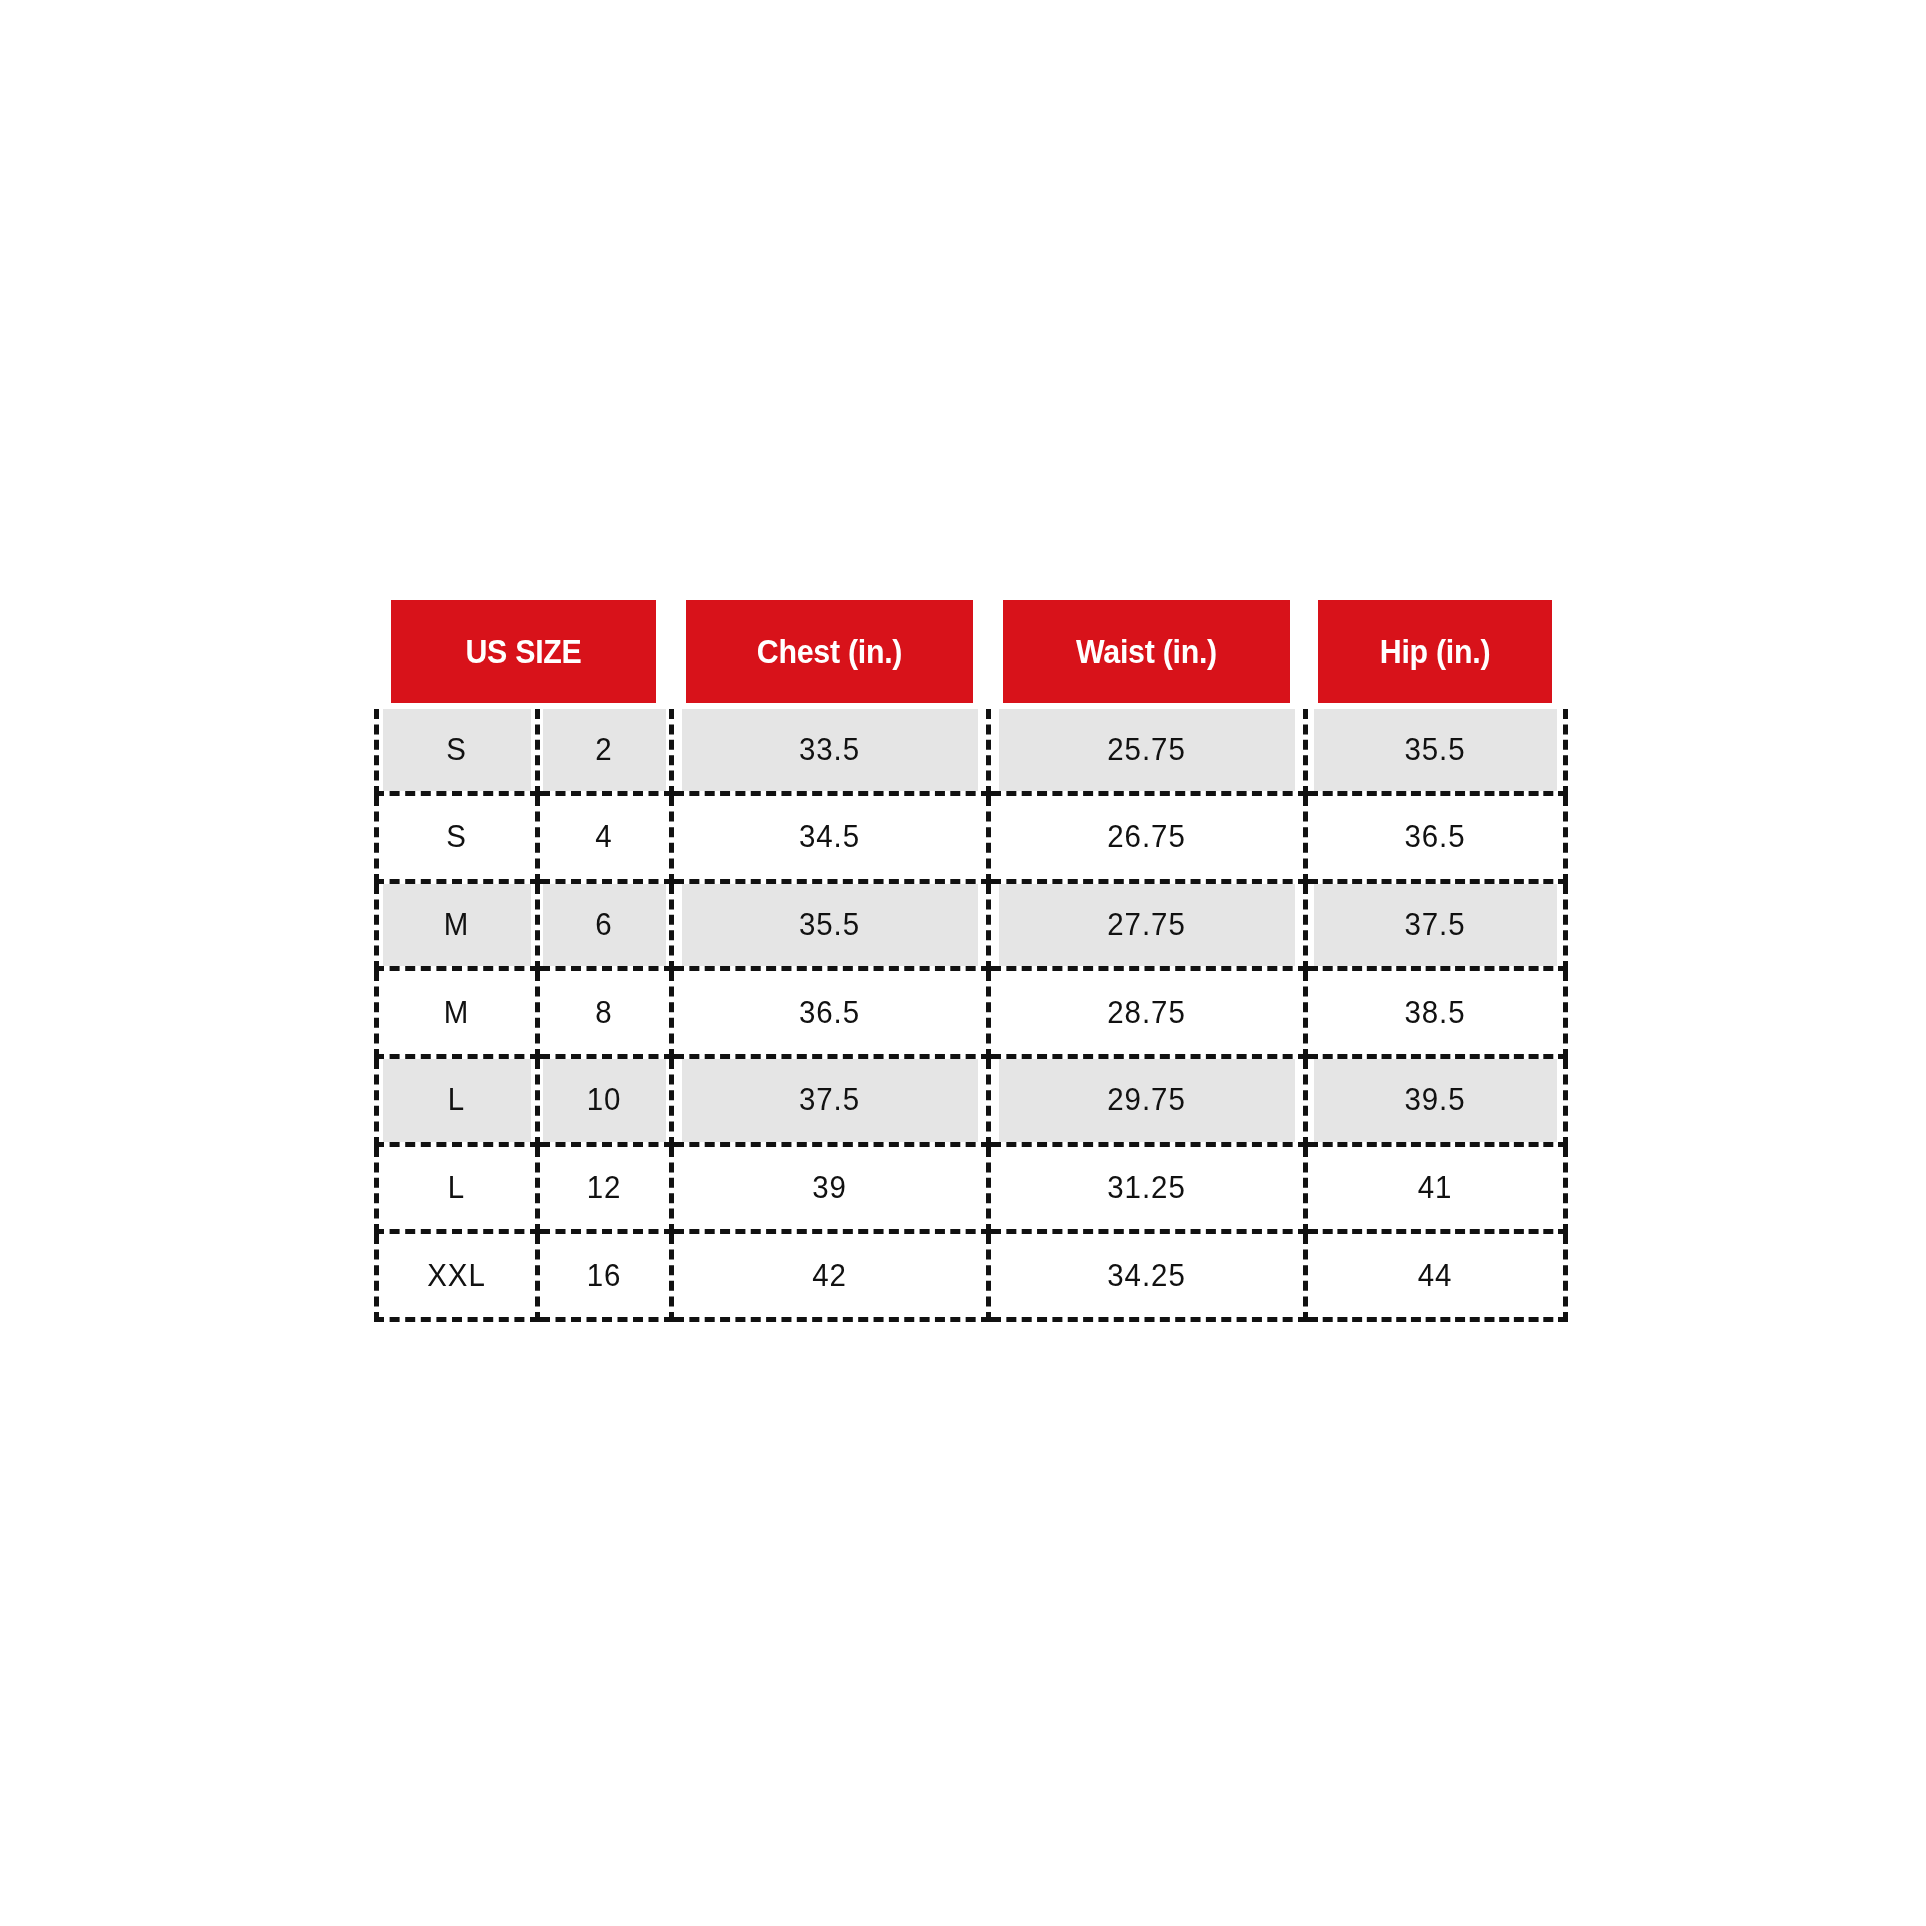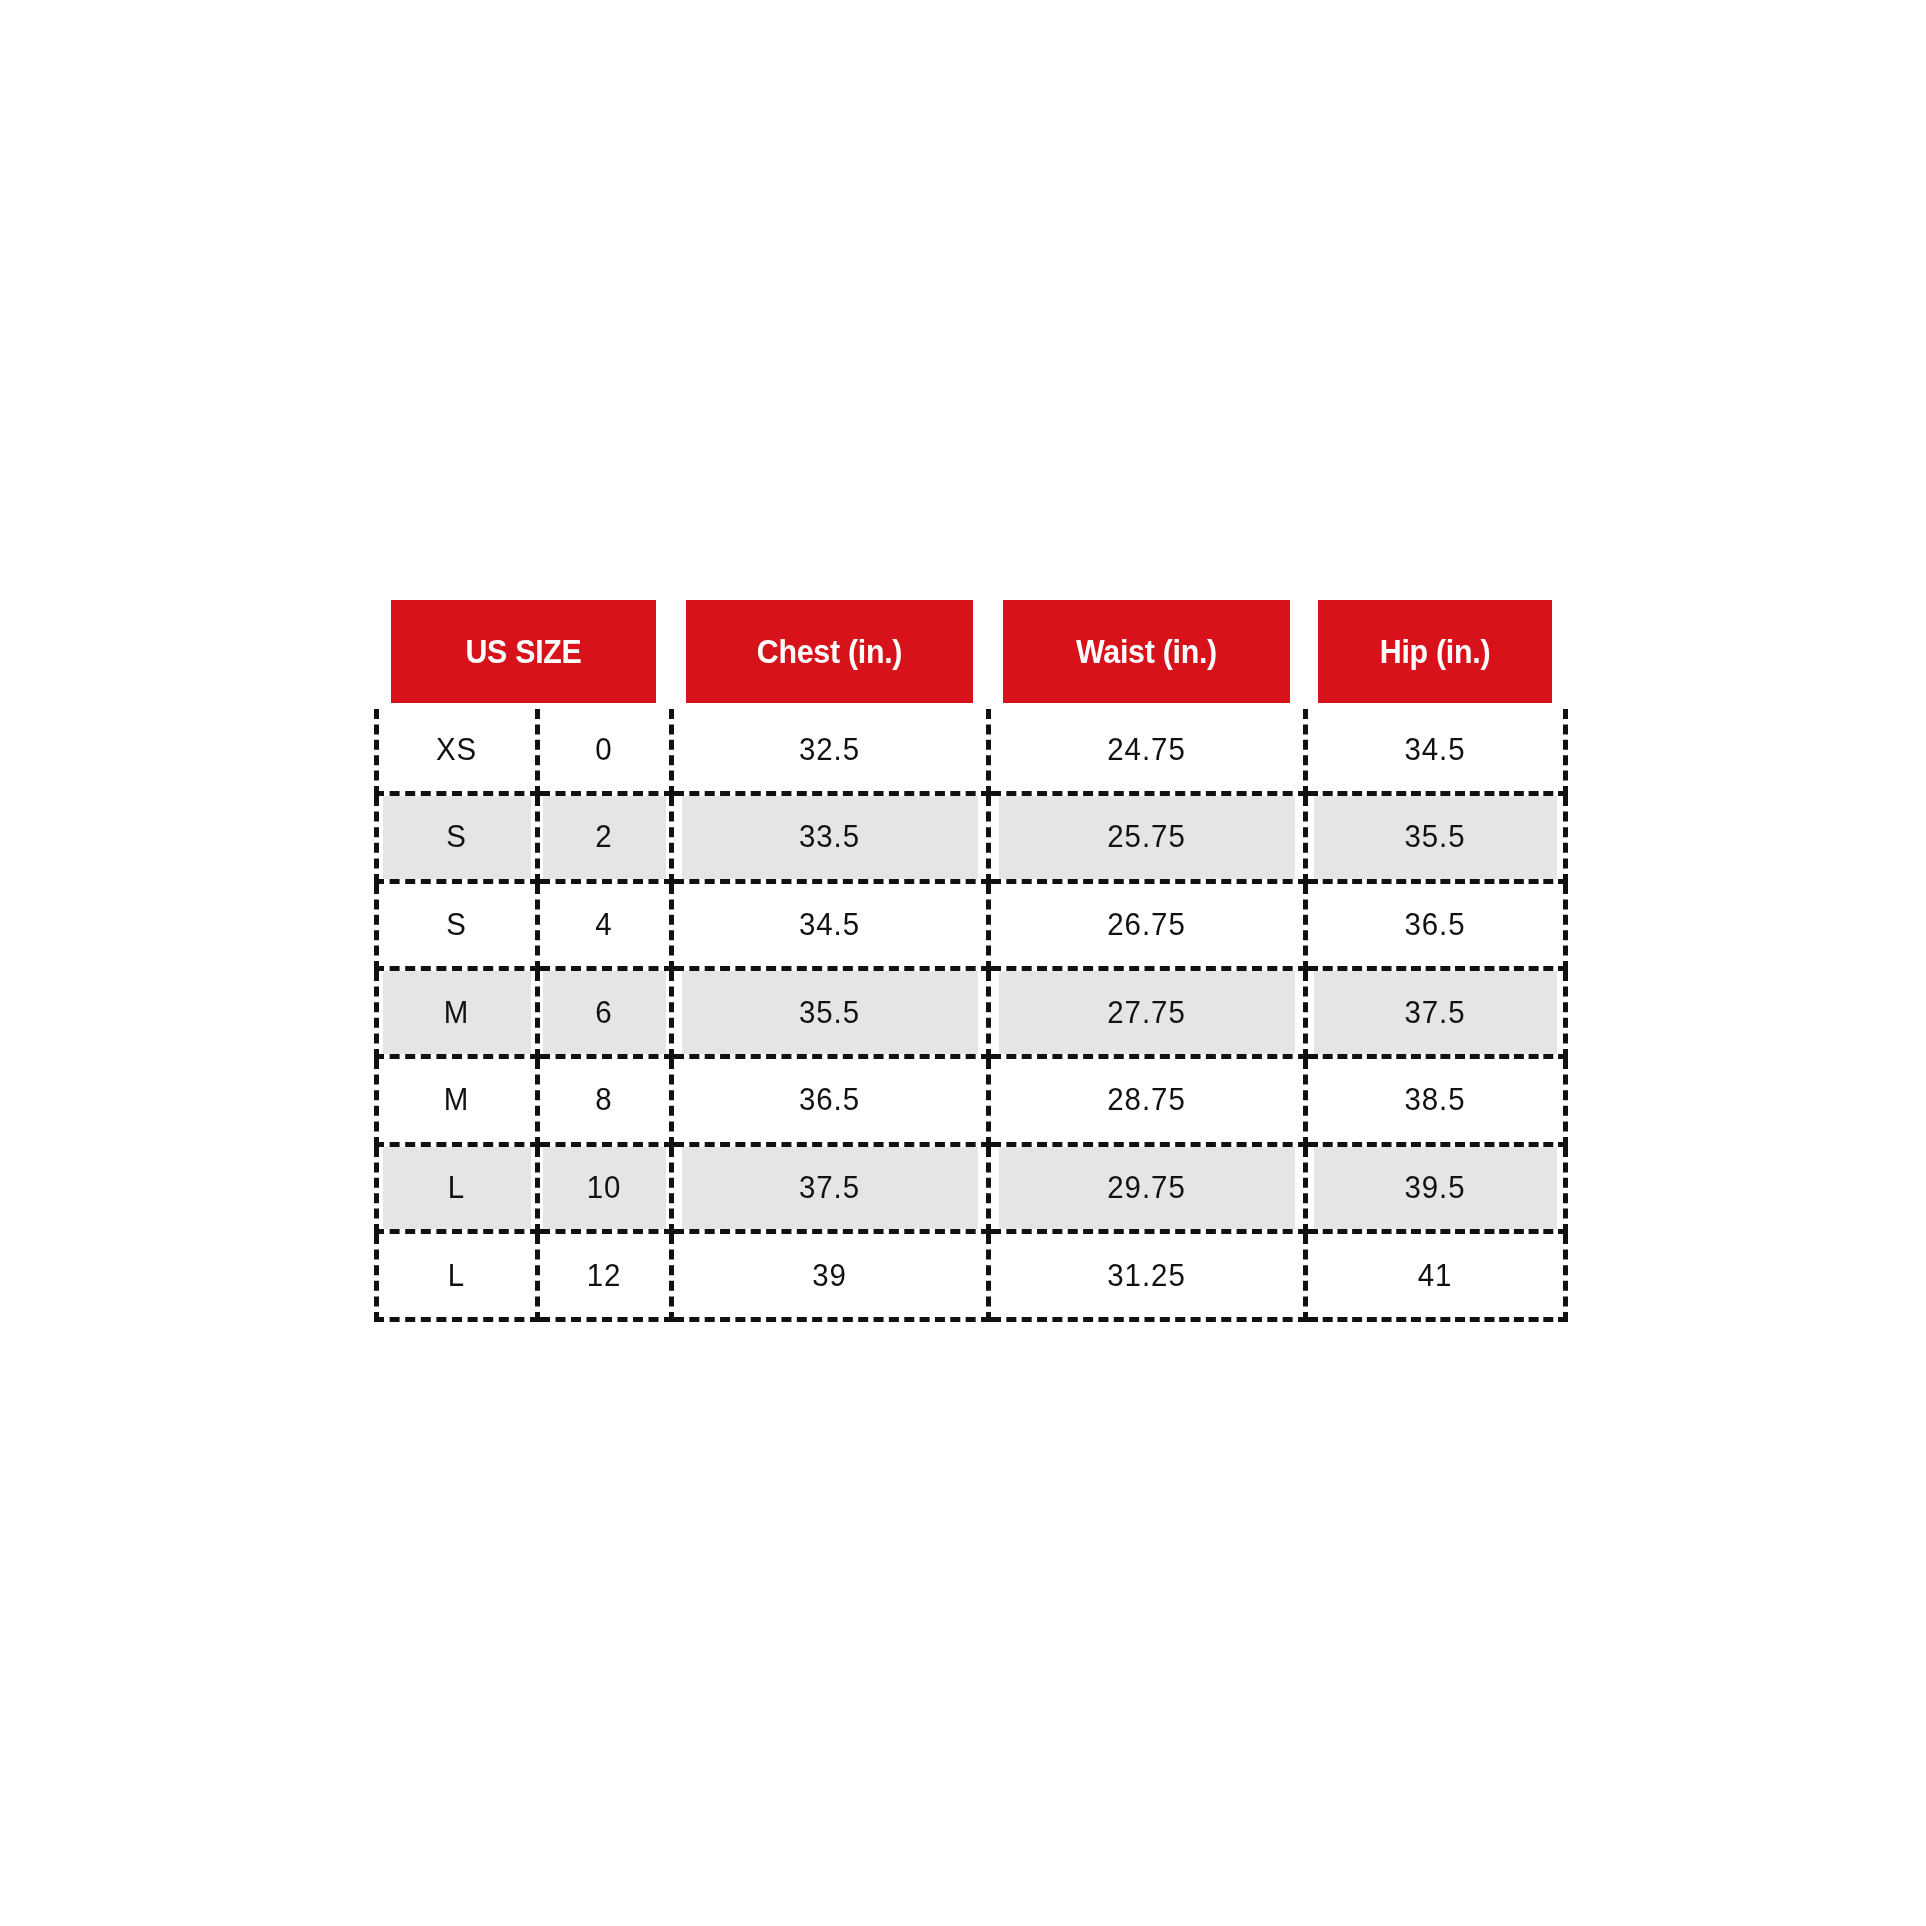--- a/index.html
+++ b/index.html
@@ -90,27 +90,20 @@
     </colgroup>
     <thead>
       <tr>
         <th class="hdr" colspan="2">US SIZE</th>
         <th class="hdr">Chest (in.)</th>
         <th class="hdr">Waist (in.)</th>
         <th class="hdr">Hip (in.)</th>
       </tr>
     </thead>
     <tbody>
-      <tr class="row-odd">
-        <td class="cell">XS</td>
-        <td class="cell">0</td>
-        <td class="cell">32.5</td>
-        <td class="cell">24.75</td>
-        <td class="cell">34.5</td>
-      </tr>
       <tr class="row-even">
         <td class="cell">S</td>
         <td class="cell">2</td>
         <td class="cell">33.5</td>
         <td class="cell">25.75</td>
         <td class="cell">35.5</td>
       </tr>
       <tr class="row-odd">
         <td class="cell">S</td>
         <td class="cell">4</td>
@@ -139,16 +132,23 @@
         <td class="cell">29.75</td>
         <td class="cell">39.5</td>
       </tr>
       <tr class="row-odd">
         <td class="cell">L</td>
         <td class="cell">12</td>
         <td class="cell">39</td>
         <td class="cell">31.25</td>
         <td class="cell">41</td>
       </tr>
+      <tr class="row-odd">
+        <td class="cell">XXL</td>
+        <td class="cell">16</td>
+        <td class="cell">42</td>
+        <td class="cell">34.25</td>
+        <td class="cell">44</td>
+      </tr>
     </tbody>
   </table>
 </div>
 
 
 </body></html>

